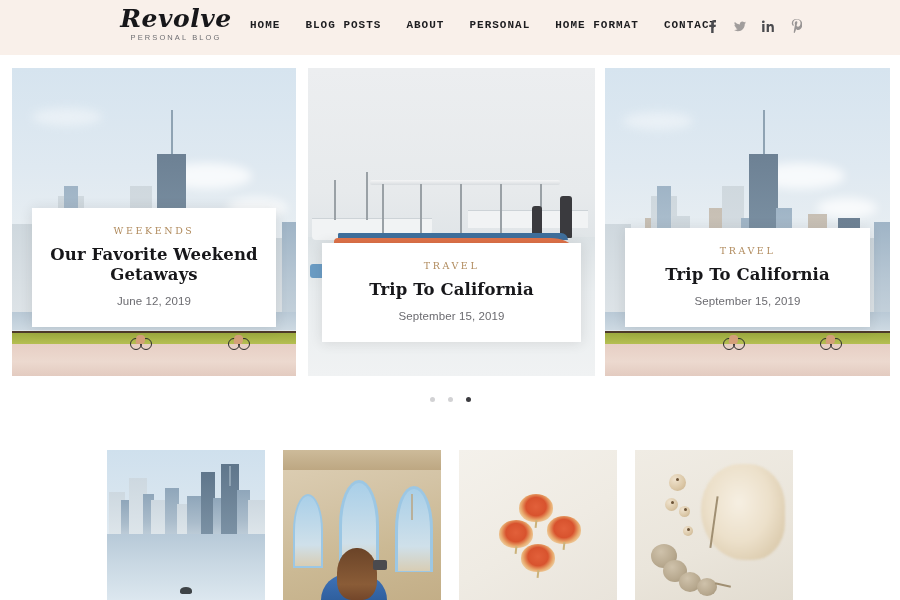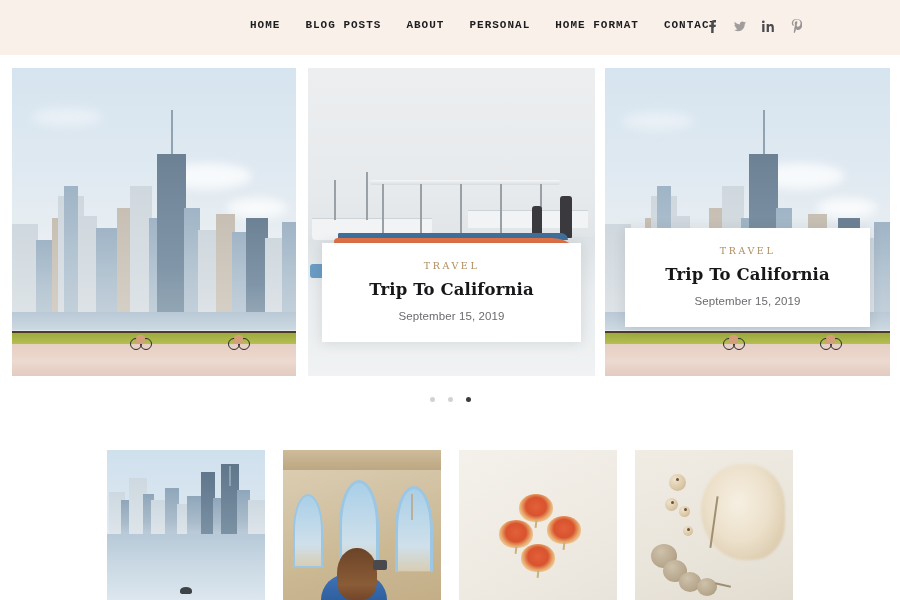--- a/index.html
+++ b/index.html
@@ -289,20 +289,24 @@
     filter:blur(1px);
   }
   .pod { position:absolute; border-radius:50%; background:radial-gradient(circle at 38% 32%, #cfc2ab 0%, #b7a88e 60%, #9c8d73 100%); }
   .stem { position:absolute; background:#a08f72; }
 </style>
 </head>
 <body>
 
 <div class="header">
 
+  <div class="brand">
+    <div class="brand-name">Revolve</div>
+    <div class="brand-sub">PERSONAL BLOG</div>
+  </div>
 
   <nav class="nav">
     <a class="nav-item">HOME</a>
     <a class="nav-item">BLOG POSTS</a>
     <a class="nav-item">ABOUT</a>
     <a class="nav-item">PERSONAL</a>
     <a class="nav-item">HOME FORMAT</a>
     <a class="nav-item">CONTACT</a>
   </nav>
 
@@ -364,20 +368,25 @@
       <div class="bike" style="left:118px;">
           <div class="w"></div>
           <div class="w r"></div>
           <div class="rider"></div>
         </div>
       <div class="bike" style="left:216px;">
           <div class="w"></div>
           <div class="w r"></div>
           <div class="rider"></div>
         </div>
+    </div>
+    <div class="card c1">
+      <div class="cat">WEEKENDS</div>
+      <div class="ttl">Our Favorite Weekend Getaways</div>
+      <div class="dt">June 12, 2019</div>
     </div>
   </div>
 
   <div class="slide s2">
     <div class="photo">
       <div class="boat-scene"></div>
       <div class="bsea"></div>
       <div class="far-boat" style="left:4px;top:150px;width:120px;height:22px;border-radius:0 0 10px 4px;"></div>
       <div class="post" style="left:26px;top:112px;height:40px;"></div>
       <div class="post" style="left:58px;top:104px;height:48px;"></div>

